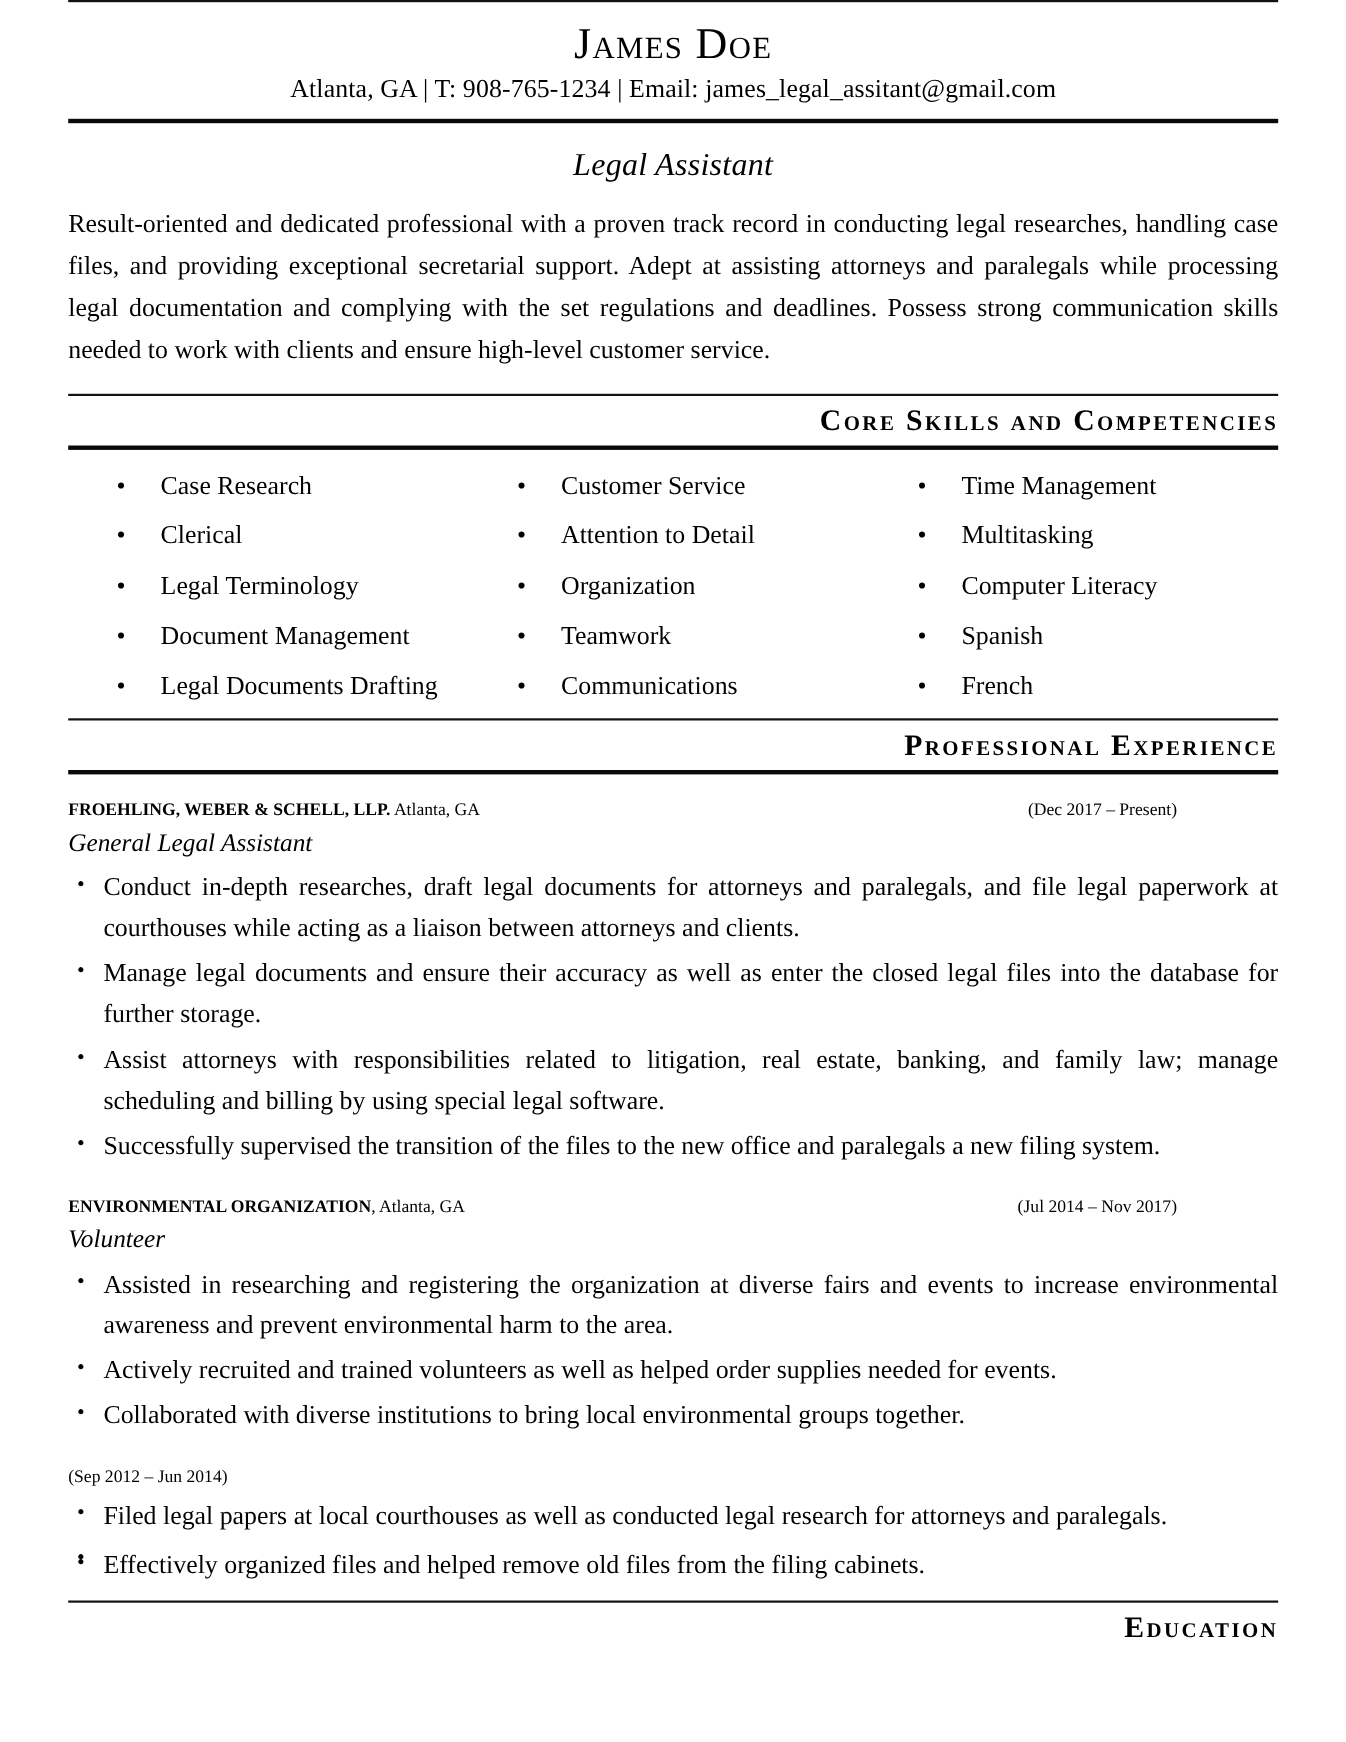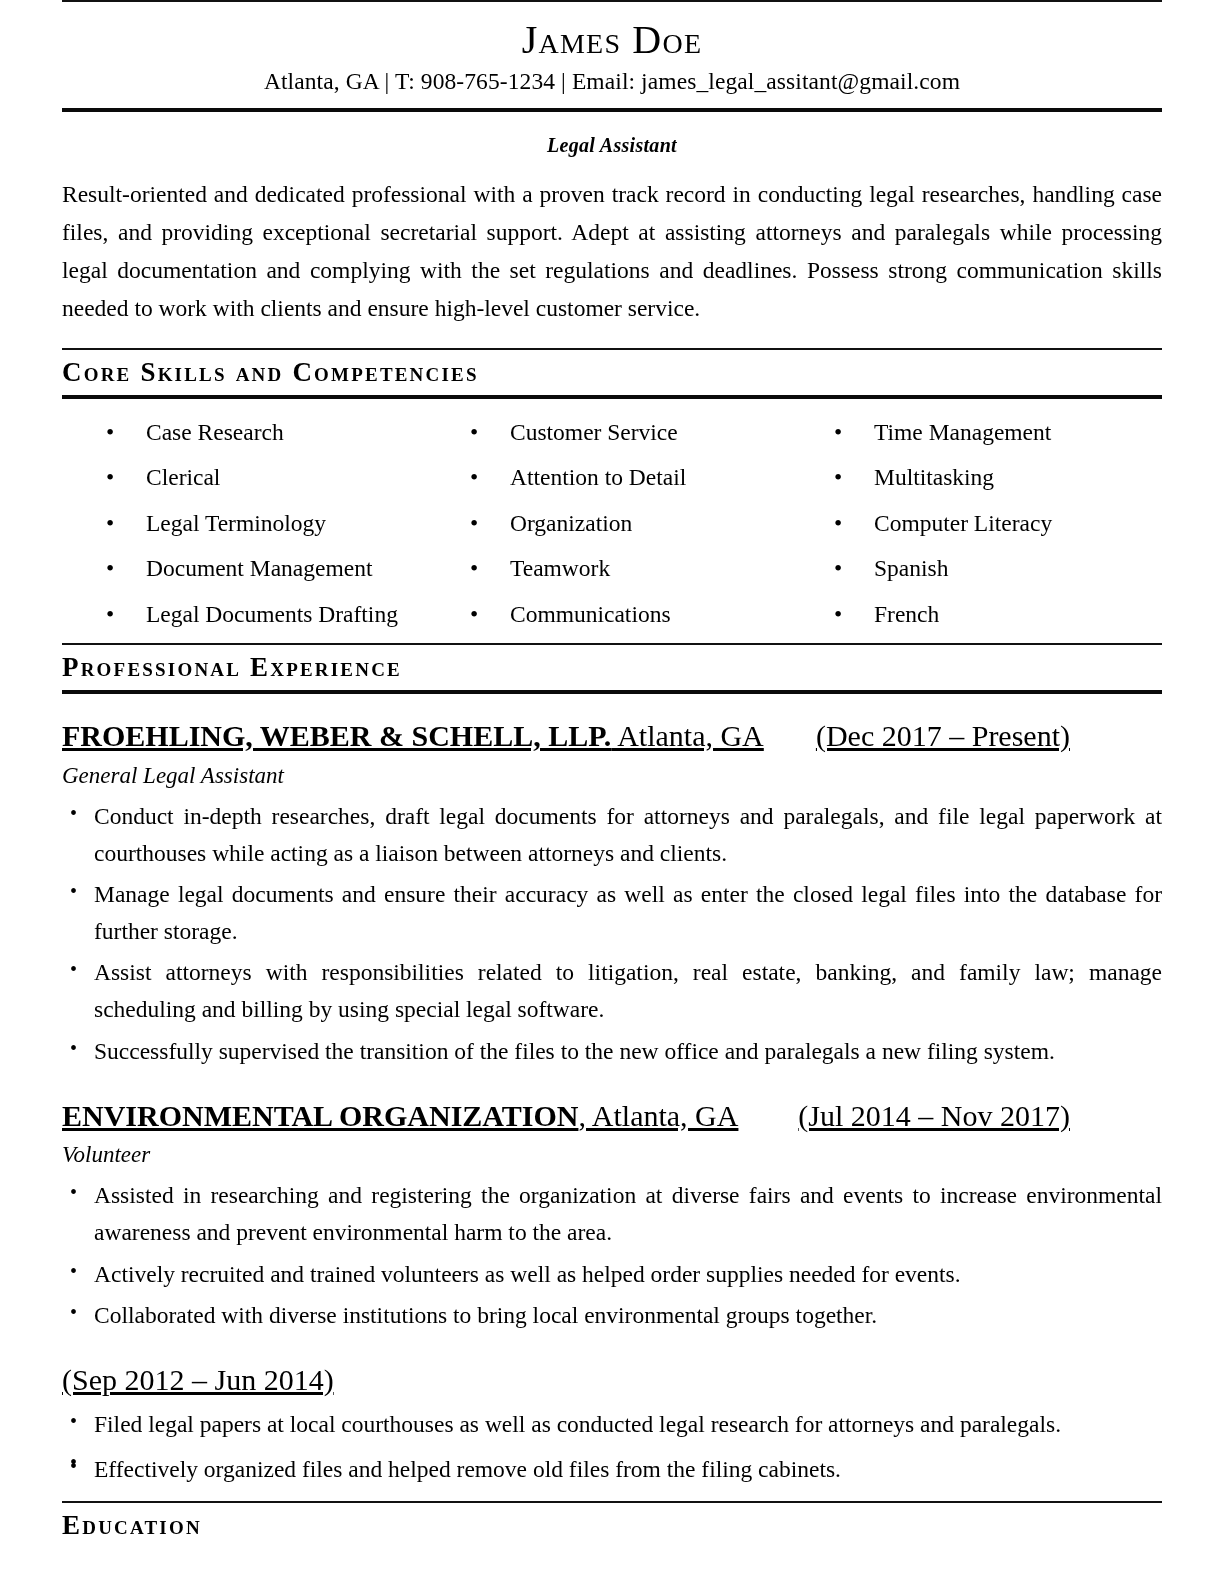--- a/index.html
+++ b/index.html
@@ -52,36 +52,36 @@
     font-size: 23.5px;
     line-height: 1.25;
     padding-bottom: 11px;
     letter-spacing: 0.1px;
   }
 
   
   .target-title {
     text-align: center;
     font-style: italic;
-    font-size: 20px;
-    font-weight: 700;
+    font-size: 29px;
+    font-weight: 400;
     padding: 22px 0 18px 0;
     letter-spacing: 0.3px;
   }
   .summary {
     font-size: 23.5px;
     line-height: 1.62;
     text-align: justify;
     text-justify: inter-word;
     padding-bottom: 18px;
   }
 
   
   .section-heading {
-    text-align: left;
+    text-align: right;
     font-variant: small-caps;
     font-size: 27px;
     font-weight: 700;
     letter-spacing: 2.2px;
     padding: 7px 0 7px 0;
   }
   .section-wrap { margin-top: 3px; }
 
   
   .skills-grid {
@@ -113,23 +113,22 @@
     font-size: 23.5px;
     line-height: 1.0;
   }
 
   
   .experience-block { padding-top: 22px; }
   .job { padding-bottom: 6px; }
   .job-headline {
     display: flex;
     align-items: center;
-    font-size: 30px;
+    font-size: 16px;
     line-height: 1.34;
-    text-decoration: underline;
   }
   .job-org-line {
     flex: 1 1 auto;
     white-space: nowrap;
   }
   .job-org {
     font-weight: 700;
   }
   .job-location { font-weight: 400; }
   .job-dates {

